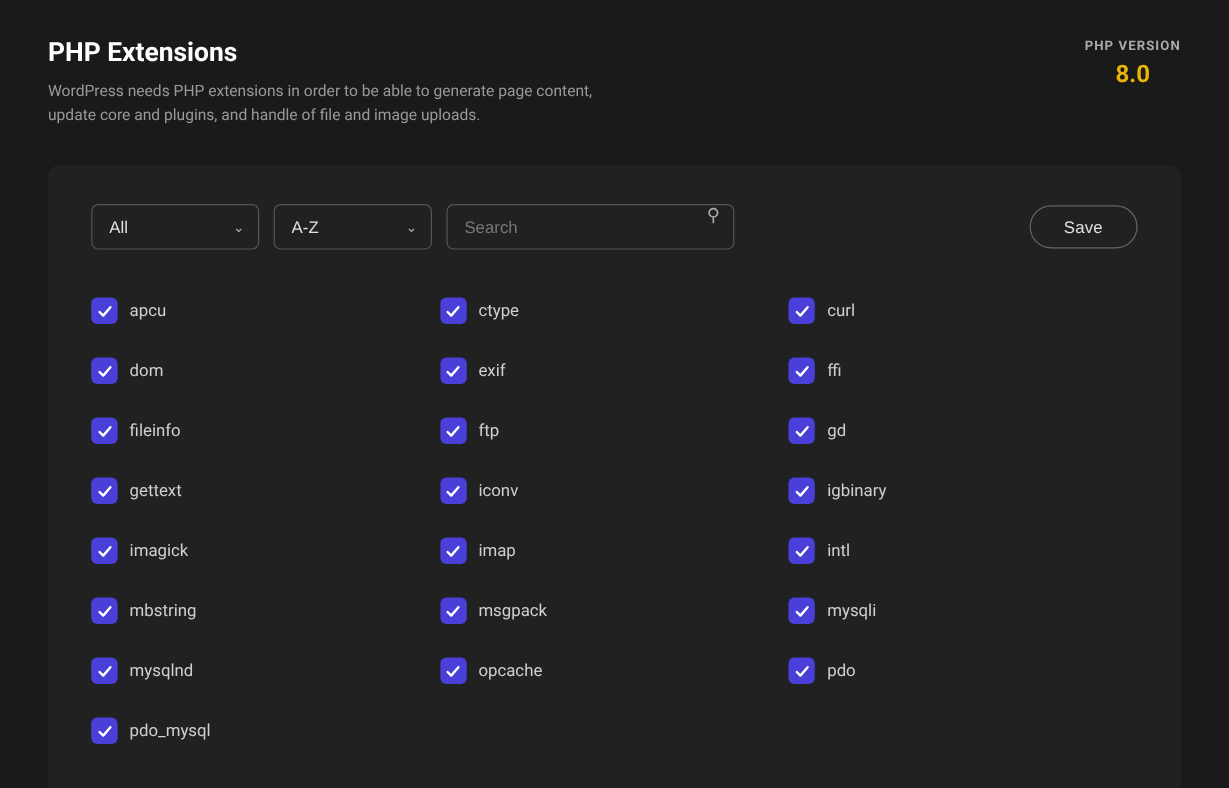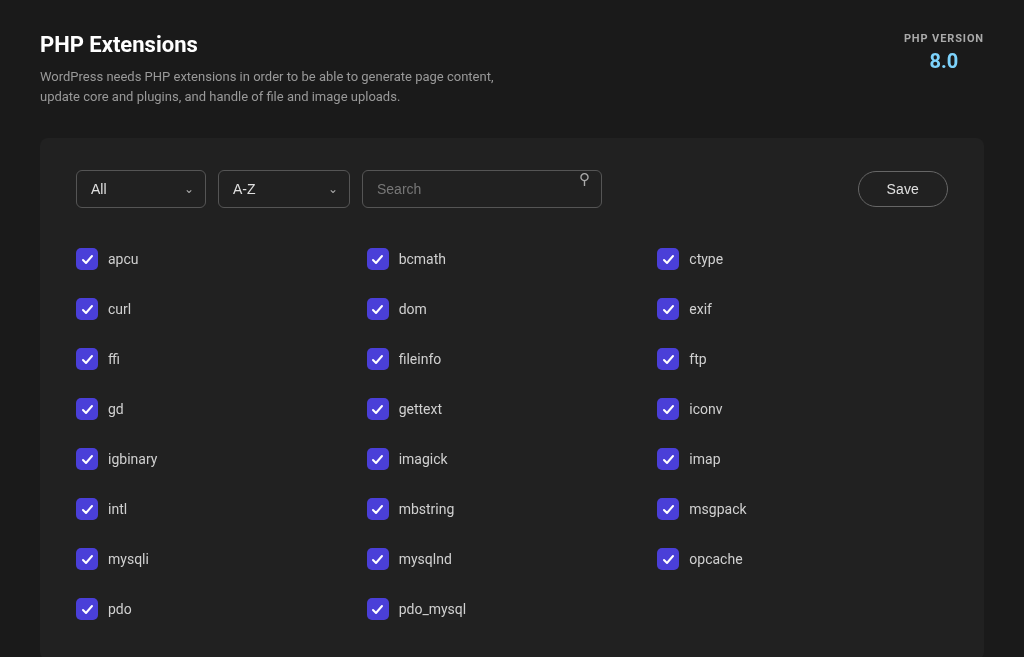--- a/index.html
+++ b/index.html
@@ -40,21 +40,21 @@
       font-size: 11px;
       font-weight: 700;
       color: #aaa;
       letter-spacing: 0.08em;
       text-transform: uppercase;
       margin-bottom: 4px;
     }
     .php-version-value {
       font-size: 20px;
       font-weight: 700;
-      color: #7dd3fc;
+      color: #eab308;
     }
 
     .content-panel {
       background-color: #212121;
       border-radius: 8px;
       padding: 32px 36px 40px 36px;
     }
     .toolbar {
       display: flex;
       align-items: center;
@@ -77,21 +77,21 @@
       cursor: pointer;
       outline: none;
     }
     .select-arrow {
       position: absolute;
       right: 12px;
       pointer-events: none;
       color: #aaa;
       font-size: 12px;
     }
-    .select-all { width: 130px; }
+    .select-all { width: 140px; }
     .select-sort { width: 132px; }
 
     .search-wrapper {
       position: relative;
       display: inline-flex;
       align-items: flex-start;
     }
     .search-input {
       background: transparent;
       border: 1.5px solid #555;
@@ -206,28 +206,20 @@
     </svg>
           </div>
           <span class="extension-name">apcu</span>
         </div>
         <div class="extension-item">
           <div class="checkbox-icon">
             <svg viewBox="0 0 13 13" fill="none" xmlns="http://www.w3.org/2000/svg">
       <polyline points="2,7 5,10 11,3" stroke="white" stroke-width="2" stroke-linecap="round" stroke-linejoin="round"></polyline>
     </svg>
           </div>
-          <span class="extension-name">bcmath</span>
-        </div>
-        <div class="extension-item">
-          <div class="checkbox-icon">
-            <svg viewBox="0 0 13 13" fill="none" xmlns="http://www.w3.org/2000/svg">
-      <polyline points="2,7 5,10 11,3" stroke="white" stroke-width="2" stroke-linecap="round" stroke-linejoin="round"></polyline>
-    </svg>
-          </div>
           <span class="extension-name">ctype</span>
         </div>
         <div class="extension-item">
           <div class="checkbox-icon">
             <svg viewBox="0 0 13 13" fill="none" xmlns="http://www.w3.org/2000/svg">
       <polyline points="2,7 5,10 11,3" stroke="white" stroke-width="2" stroke-linecap="round" stroke-linejoin="round"></polyline>
     </svg>
           </div>
           <span class="extension-name">curl</span>
         </div>

